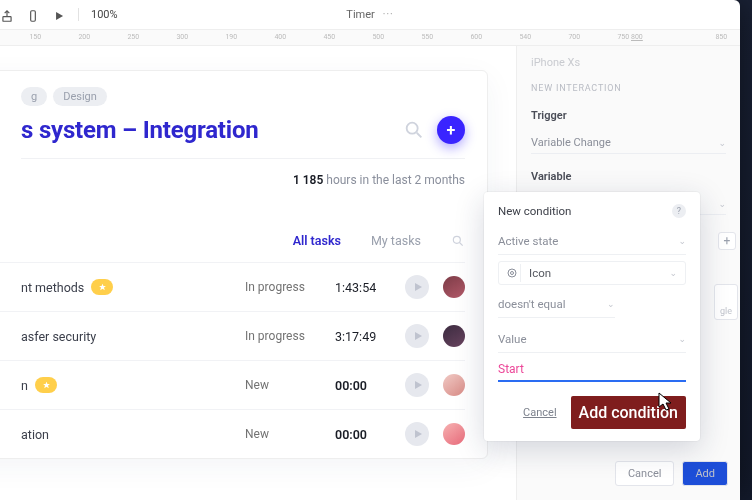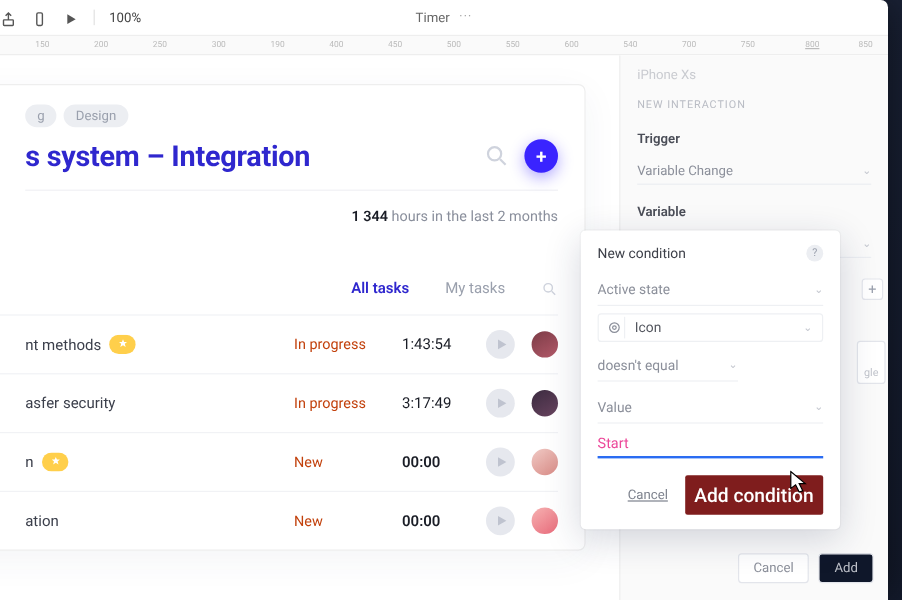--- a/index.html
+++ b/index.html
@@ -46,21 +46,21 @@
   .hours-row { text-align:right; font-size:12px; color:#8a8f9c; padding:14px 0 18px; border-top:1px solid #f0f1f4; margin-top:14px; }
   .hours-row b { color:#1a1d26; font-weight:600; }
   .tabs-row { display:flex; align-items:center; justify-content:flex-end; gap:30px; font-size:12.5px; padding:28px 0 14px; }
   .tab { color:#9aa0ad; }
   .tab.active { color:#2f27ce; font-weight:600; }
   .tasks { margin-left:-160px; }
   .task-row { display:flex; align-items:center; gap:14px; padding:12px 0 12px 160px; border-top:1px solid #f1f2f5; }
   .task-name { flex:1; font-size:12.5px; color:#3b3f4b; white-space:nowrap; overflow:hidden; text-overflow:ellipsis; }
   .star-badge { width:22px; height:16px; border-radius:8px; background:#ffcf4b; display:inline-flex; align-items:center; justify-content:center; margin-left:4px; }
   .star-badge svg { width:9px; height:9px; }
-  .task-status { width:76px; font-size:12px; color:#c2410c; }
+  .task-status { width:76px; font-size:12px; color:#737373; }
   .task-time { width:56px; font-size:12.5px; color:#1a1d26; }
   .task-time.zero { font-weight:600; }
   .play-btn {
     width:24px; height:24px; border-radius:50%; background:#e6e8ee; display:flex;
     align-items:center; justify-content:center;
   }
   .play-btn .tri { width:0; height:0; border-left:7px solid #bfc3cf; border-top:4px solid transparent; border-bottom:4px solid transparent; margin-left:2px; }
   .avatar { width:22px; height:22px; border-radius:50%; }
   .av1 { background:linear-gradient(145deg,#7b3b46,#b45a6a); }
   .av2 { background:linear-gradient(145deg,#3a2a3f,#6a4560); }
@@ -74,21 +74,21 @@
   }
   .device-row { color:#c9cbd0; font-size:11px; }
   .section-h { font-size:9px; letter-spacing:.8px; color:#b9bcc4; text-transform:uppercase; margin-top:4px; }
   .field-label { font-size:11px; color:#4a4d57; font-weight:600; margin-top:6px; }
   .select-row { display:flex; justify-content:space-between; align-items:center; color:#8b8f9a; font-size:11px; padding:4px 0; border-bottom:1px solid #eceef2; }
   .chev { color:#c4c7cf; font-size:9px; }
   .inspector .plus-tile { position:absolute; right:4px; top:186px; width:18px; height:18px; border:1px solid #e3e5eb; background:#fff; border-radius:3px; color:#9aa0ad; font-size:12px; text-align:center; line-height:16px; }
   .inspector .gle-tile { position:absolute; right:2px; top:238px; width:24px; height:36px; border:1px solid #e3e5eb; background:#fff; border-radius:3px; color:#c1c4cc; font-size:9px; display:flex; align-items:flex-end; justify-content:center; padding-bottom:3px; }
   .bottom-actions { position:absolute; right:12px; bottom:14px; display:flex; gap:8px; }
   .btn-ghost { background:#fff; border:1px solid #e3e5eb; color:#8b8f9a; font-size:11px; padding:5px 12px; border-radius:3px; }
-  .btn-ghost.dim { background:#0f172a; color:#bfc2ca; }
+  .btn-ghost.dim { background:#1d4ed8; color:#bfc2ca; }
 
   
   .popover {
     position:absolute; left:484px; top:192px; width:216px; background:#fff;
     border-radius:4px; box-shadow:0 8px 30px rgba(30,40,80,.18), 0 0 0 1px rgba(0,0,0,.03);
     padding:12px 14px 12px; font-size:11.5px; color:#3d4049; z-index:5;
   }
   .pop-head { display:flex; justify-content:space-between; align-items:center; margin-bottom:10px; }
   .help-circ { width:14px; height:14px; border-radius:50%; background:#eceef2; color:#9aa0ad; font-size:9px; display:flex; align-items:center; justify-content:center; }
   .pop-select { display:flex; justify-content:space-between; align-items:center; color:#8b8f9a; padding:6px 0; border-bottom:1px solid #eef0f3; }
@@ -144,21 +144,21 @@
       <span style="left: 176.4px;">300</span>
       <span style="left: 225.4px;">190</span>
       <span style="left: 274.4px;">400</span>
       <span style="left: 323.4px;">450</span>
       <span style="left: 372.4px;">500</span>
       <span style="left: 421.4px;">550</span>
       <span style="left: 470.4px;">600</span>
       <span style="left: 519.4px;">540</span>
       <span style="left: 568.4px;">700</span>
       <span style="left: 617.4px;">750</span>
-      <span style="left: 671px; text-decoration: underline;">800</span>
+      <span style="left: 631px; text-decoration: underline;">800</span>
       <span style="left: 715.4px;">850</span>
     </div>
 
   <div class="split">
     <div class="canvas-area">
       <div class="card">
         <div class="chips" id="chips">
             <span class="chip">g</span>
             <span class="chip">Design</span>
           </div>
@@ -168,21 +168,21 @@
             <span class="search-circle">
               <svg viewBox="0 0 24 24" fill="none" stroke="currentColor" stroke-width="2">
                   <circle cx="10" cy="10" r="6"></circle>
                   <path d="M20 20l-5-5"></path>
                 </svg>
             </span>
             <span class="fab">+</span>
           </div>
         </div>
         <div class="hours-row">
-          <b>1 344</b><span>  hours in the last 2 months</span>
+          <b>1 185</b><span>  hours in the last 2 months</span>
         </div>
         <div class="tabs-row">
           <span class="tab active">All tasks</span>
           <span class="tab">My tasks</span>
           <span style="color:#cfd3dd;width:14px;height:14px">
             <svg viewBox="0 0 24 24" fill="none" stroke="currentColor" stroke-width="2">
                 <circle cx="10" cy="10" r="6"></circle>
                 <path d="M20 20l-5-5"></path>
               </svg>
           </span>

